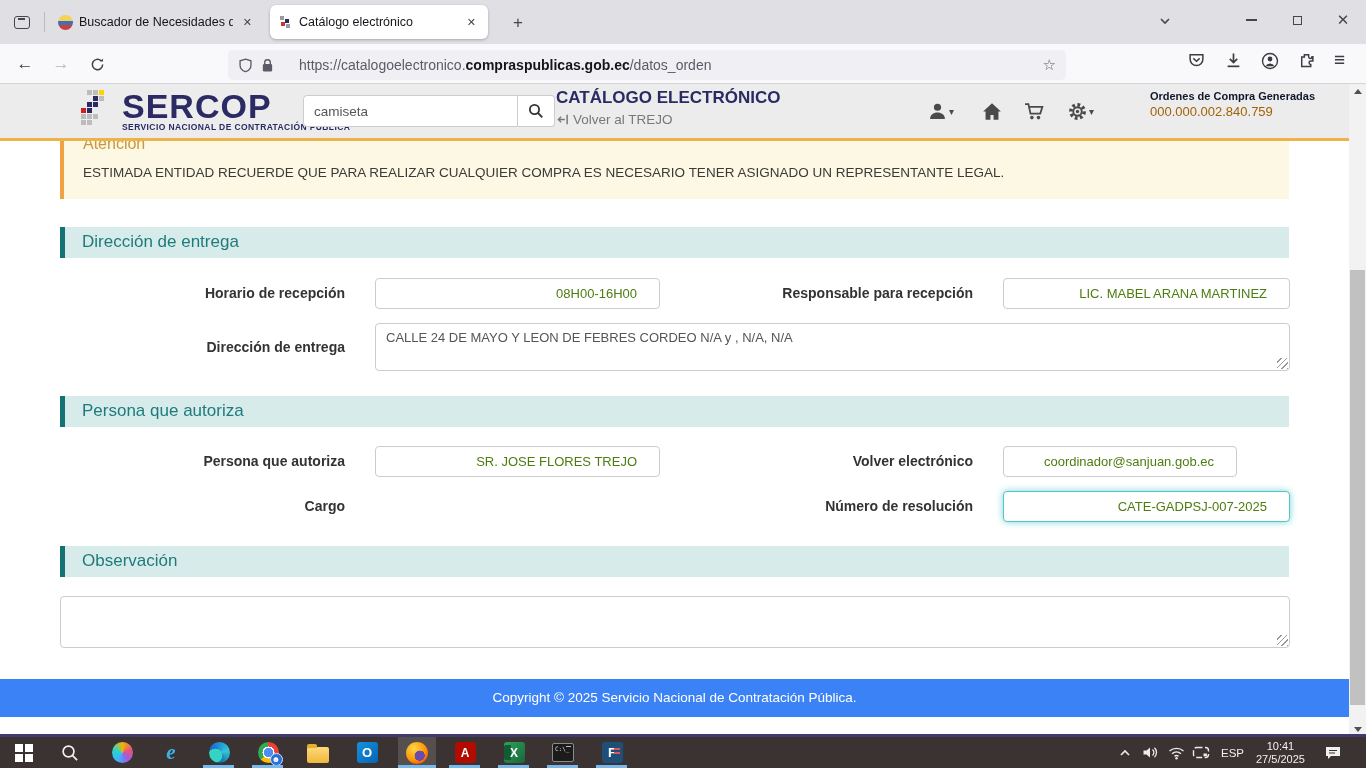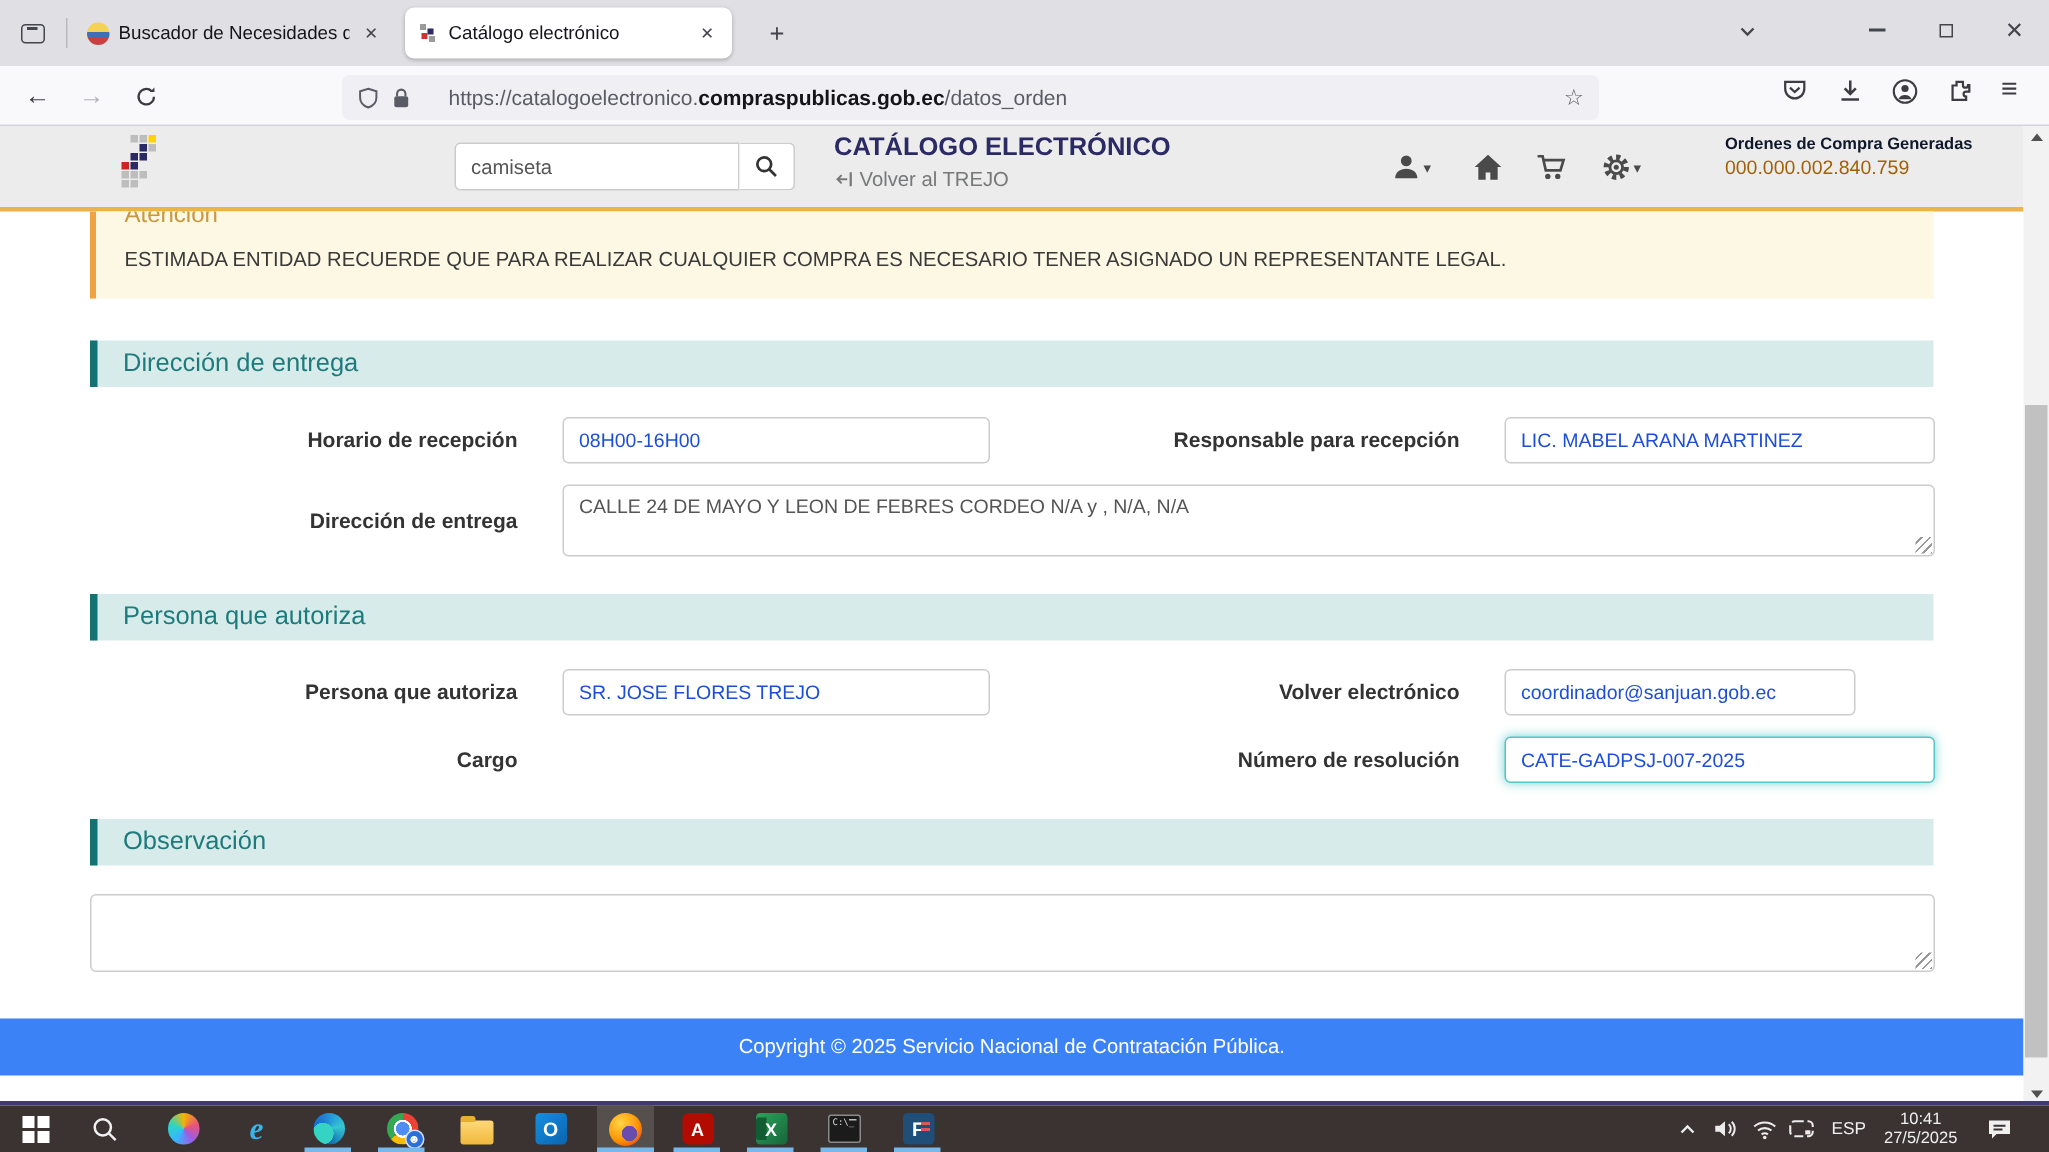--- a/index.html
+++ b/index.html
@@ -39,40 +39,40 @@
 
   
   .page { position:absolute; top:84px; left:0; width:1366px; height:653px; background:#fff; overflow:hidden; }
 
   .siteheader { position:absolute; top:0; left:0; width:1349px; height:57px; background:#ececec; border-bottom:3px solid #eeb24a; }
   .logo { position:absolute; left:80px; top:6px; display:flex; }
   .brand { margin-left:6px; }
   .brand .name { font-size:34px; font-weight:bold; color:#2b2a64; letter-spacing:1px; line-height:32px; }
   .brand .sub { font-size:8.5px; font-weight:bold; color:#2b2a64; letter-spacing:.4px; }
   .hsearch { position:absolute; left:303px; top:11px; display:flex; }
-  .hsearch input { width:190px; height:32px; border:1px solid #ccc; border-radius:4px 0 0 4px; padding:0 10px; font-size:13.5px; color:#555; font-family:"Liberation Sans", sans-serif; outline:none; background:#fff; }
+  .hsearch input { width:215px; height:32px; border:1px solid #ccc; border-radius:4px 0 0 4px; padding:0 10px; font-size:13.5px; color:#555; font-family:"Liberation Sans", sans-serif; outline:none; background:#fff; }
   .hsearch button { width:37px; height:32px; border:1px solid #ccc; border-left:none; border-radius:0 4px 4px 0; background:#fff; color:#333; display:flex; align-items:center; justify-content:center; }
   .htitle { position:absolute; left:556px; top:4px; }
   .htitle h1 { font-size:17px; font-weight:bold; color:#2b2a64; }
   .hback { display:flex; align-items:center; gap:4px; margin-top:4px; font-size:13.5px; color:#76787a; }
   .hicons { position:absolute; top:18px; display:flex; align-items:center; color:#4a4a4a; }
   .caret { font-size:10px; color:#4a4a4a; margin-left:2px; }
   .orders { position:absolute; right:34px; top:6px; text-align:left; }
   .orders .lbl { font-size:11px; font-weight:bold; color:#0f172a; }
   .orders .num { font-size:13px; color:#a16207; margin-top:2px; }
 
   
   .alert { position:absolute; left:60px; top:57px; width:1229px; height:58px; background:#fcf8e3; border-left:4px solid #efa243; padding:0 0 0 19px; overflow:hidden; }
   .alert .atitle-clip { height:14px; overflow:hidden; }
   .alert .atitle { display:block; margin-top:-6px; font-size:16px; color:#c8973f; }
   .alert .amsg { margin-top:10px; font-size:13.5px; color:#3a3a3a; }
 
   .secbar { position:absolute; left:60px; width:1229px; height:31px; background:#d8ebeb; border-left:5px solid #147273; color:#1e7b7c; font-size:17px; line-height:30px; padding-left:17px; }
   .flabel { position:absolute; font-size:14px; font-weight:bold; color:#333; text-align:right; }
-  .finput { position:absolute; height:31px; border:1px solid #ccc; border-radius:4px; padding:0 10px; font-size:13px; color:#1d4ed8; font-family:"Liberation Sans", sans-serif; outline:none; background:#fff; }
+  .finput { position:absolute; height:31px; border:1px solid #ccc; border-radius:4px; padding:0 22px; font-size:13px; color:#4d7c0f; font-family:"Liberation Sans", sans-serif; outline:none; background:#fff;text-align:right; }
   .finput.focused { border:1px solid #53c6c6; box-shadow:0 0 7px rgba(77,196,198,.75); }
   .ta-wrap { position:absolute; }
   .ta-wrap textarea { width:100%; height:100%; border:1px solid #ccc; border-radius:4px; padding:6px 10px; font-size:13px; color:#555; font-family:"Liberation Sans", sans-serif; resize:none; outline:none; background:#fff; }
   .grip { position:absolute; right:2px; bottom:2px; width:11px; height:11px; background:repeating-linear-gradient(315deg,#999 0 1px,transparent 1px 4px); }
 
   .sitefooter { position:absolute; left:0; top:595px; width:1349px; height:38px; background:#3b82f6; color:#fff; font-size:13.5px; text-align:center; line-height:38px; }
 
   
   .sbar { position:absolute; right:0; top:84px; width:17px; height:653px; background:#f2f2f2; }
   .sbar .arrow { position:absolute; left:0; width:17px; height:15px; display:flex; align-items:center; justify-content:center; }
@@ -218,20 +218,24 @@
           <rect x="7" y="12" width="5" height="5" fill="#2b2a64"></rect>
             <rect x="13" y="12" width="5" height="5" fill="#2b2a64"></rect>
           <rect x="1" y="18" width="5" height="5" fill="#cc2222"></rect>
             <rect x="7" y="18" width="5" height="5" fill="#2b2a64"></rect>
           <rect x="1" y="24" width="5" height="5" fill="#bdbdbd"></rect>
             <rect x="7" y="24" width="5" height="5" fill="#bdbdbd"></rect>
             <rect x="13" y="24" width="5" height="5" fill="#bdbdbd"></rect>
           <rect x="1" y="30" width="5" height="5" fill="#bdbdbd"></rect>
             <rect x="7" y="30" width="5" height="5" fill="#bdbdbd"></rect>
         </svg>
+        <div class="brand">
+          <div class="name">SERCOP</div>
+          <div class="sub">SERVICIO NACIONAL DE CONTRATACIÓN PÚBLICA</div>
+        </div>
       </div>
 
       <div class="hsearch">
         <input type="text" value="camiseta" style="">
         <button>
           <svg width="16" height="16" viewBox="0 0 16 16">
               <circle cx="6.5" cy="6.5" r="4.6" fill="none" stroke="#333" stroke-width="1.8"></circle>
               <path d="M10 10l4.3 4.3" stroke="#333" stroke-width="1.8"></path>
             </svg>
         </button>

